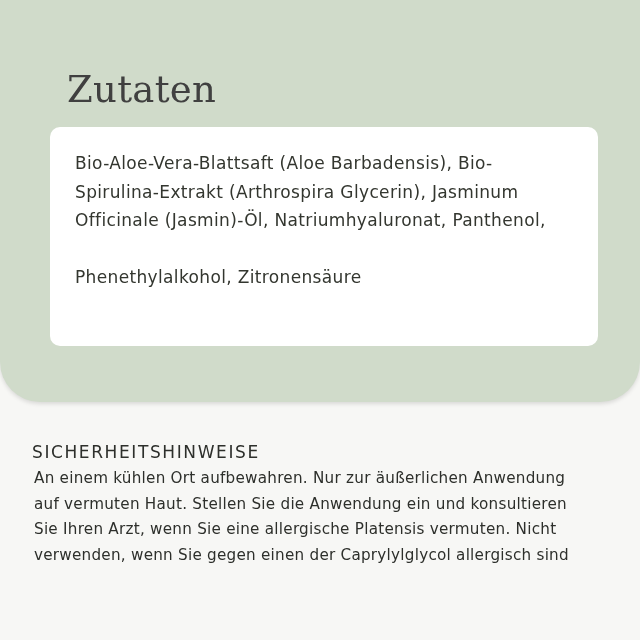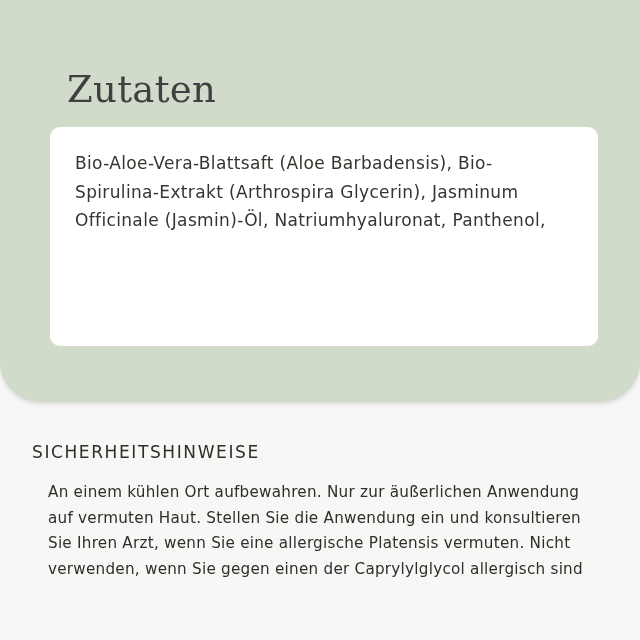--- a/index.html
+++ b/index.html
@@ -65,39 +65,40 @@
     .safety-title {
       margin: 0;
       font-family: "DejaVu Sans", "Liberation Sans", sans-serif;
       font-weight: normal;
       font-size: 17px;
       line-height: 24px;
       letter-spacing: 1.6px;
       color: #2d2f2b;
     }
     .safety-text {
-      margin: 16px;
+      margin: 2px;
       font-family: "DejaVu Sans", "Liberation Sans", sans-serif;
       font-size: 15.2px;
       line-height: 25.6px;
       letter-spacing: 0.25px;
       color: #2d2f2b;
     }
   </style>
 </head>
 <body>
 
 <div class="green-panel">
   <h1 class="heading">Zutaten</h1>
   <div class="ingredients-card">
     <p class="ingredients-text">
       <span>Bio-Aloe-Vera-Blattsaft (Aloe Barbadensis), Bio-</span><br>
       <span>Spirulina-Extrakt (Arthrospira Glycerin), Jasminum</span><br>
       <span>Officinale (Jasmin)-Öl, Natriumhyaluronat, Panthenol,</span><br>
       <br>
+      <span>Phenethylalkohol, Zitronensäure</span>
     </p>
   </div>
 </div>
 
 <div class="safety">
   <h2 class="safety-title">SICHERHEITSHINWEISE</h2>
   <p class="safety-text">
     <span>An einem kühlen Ort aufbewahren. Nur zur äußerlichen Anwendung</span><br>
     <span>auf vermuten Haut. Stellen Sie die Anwendung ein und konsultieren</span><br>
     <span>Sie Ihren Arzt, wenn Sie eine allergische Platensis vermuten. Nicht</span><br>

